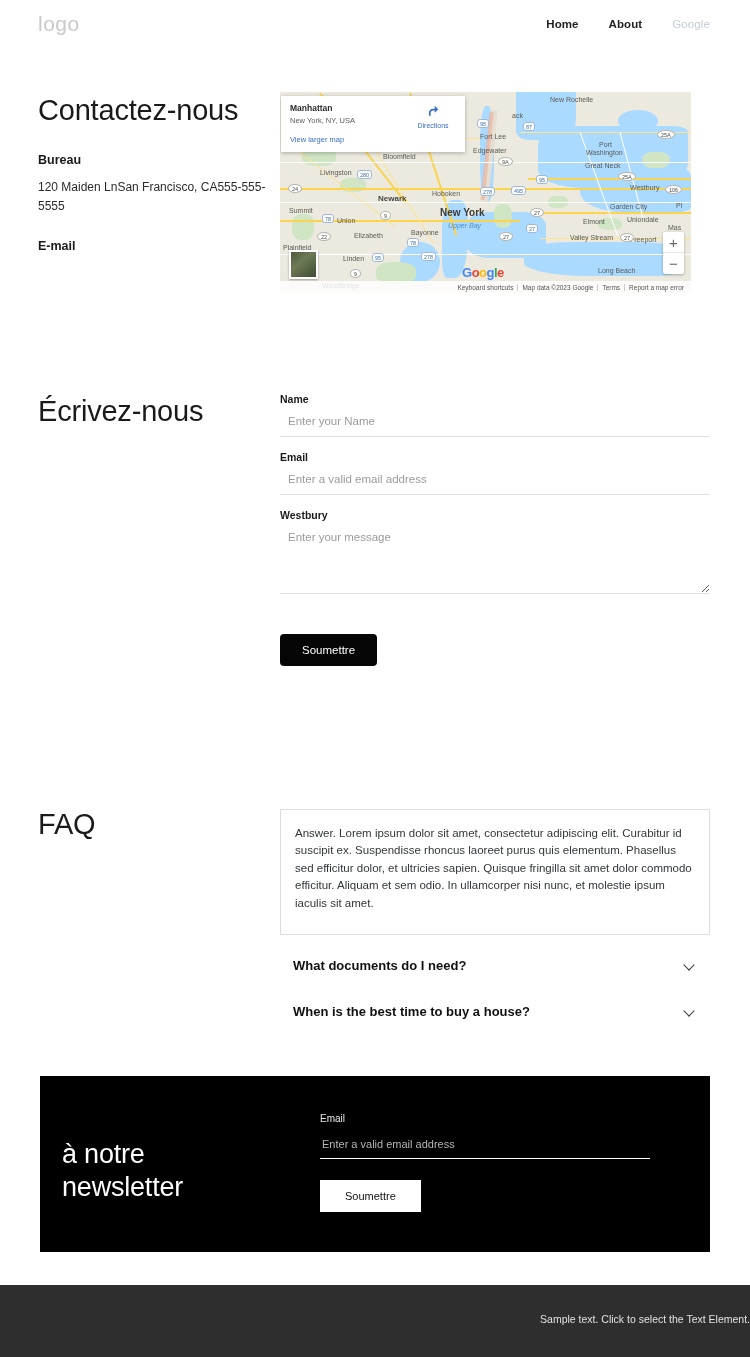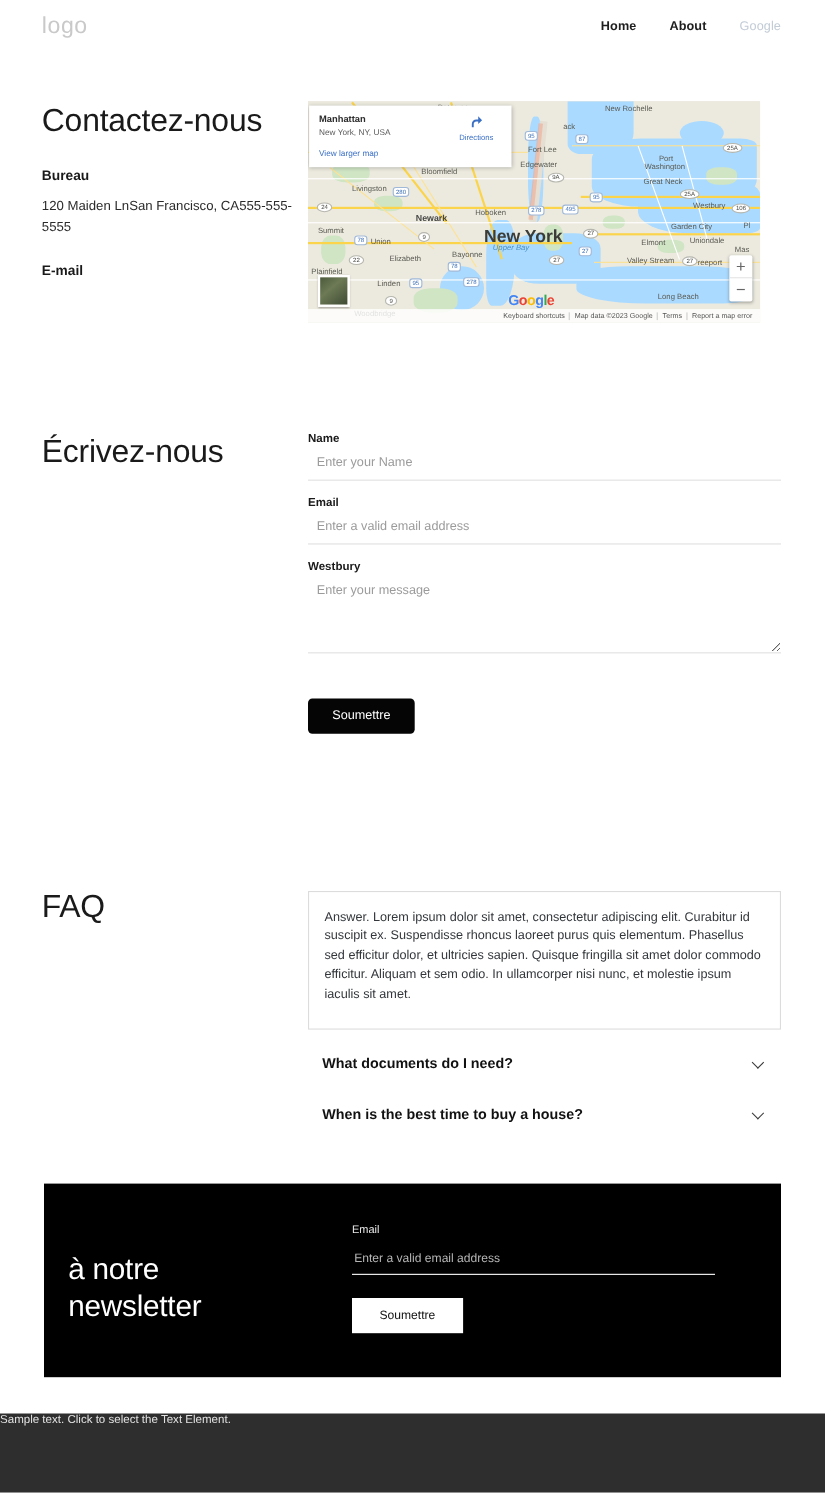--- a/index.html
+++ b/index.html
@@ -91,21 +91,21 @@
     transform-origin: left center;
   }
   .road.thin { background: #fde293; height: 1.4px; }
   .road.white { background: #ffffff; height: 1.2px; }
   .map-label {
     position: absolute;
     font-size: 7px;
     color: #5a5a52;
     white-space: nowrap;
   }
-  .map-label.big { font-size: 16px; color: #3b3b38; font-weight: 600; }
+  .map-label.big { font-size: 10px; color: #3b3b38; font-weight: 600; }
   .map-label.mid { font-size: 8px; color: #474744; font-weight: 600; }
   .map-label.water { color: #4a90c4; font-style: italic; }
   .shield {
     position: absolute;
     font-size: 5.5px;
     color: #3c6fb5;
     background: #fff;
     border: 1px solid #9fb8d8;
     border-radius: 3px;
     padding: 0 2px;
@@ -286,21 +286,22 @@
   }
 
   
   .site-footer {
     position: absolute;
     left: 0; right: 0; top: 1285px;
     height: 72px;
     background: #2e2e2e;
     display: flex;
     align-items: flex-start;
-    justify-content: flex-start;
+    justify-content: flex-end;
+    padding-top: 28px;
   }
   .footer-text { font-size: 10.5px; color: #e2e2e2; }
 </style>
 </head>
 <body>
 
 <header class="site-header">
   <div class="logo">logo</div>
   <nav class="nav">
     <a class="nav-link" href="#">Home</a>

